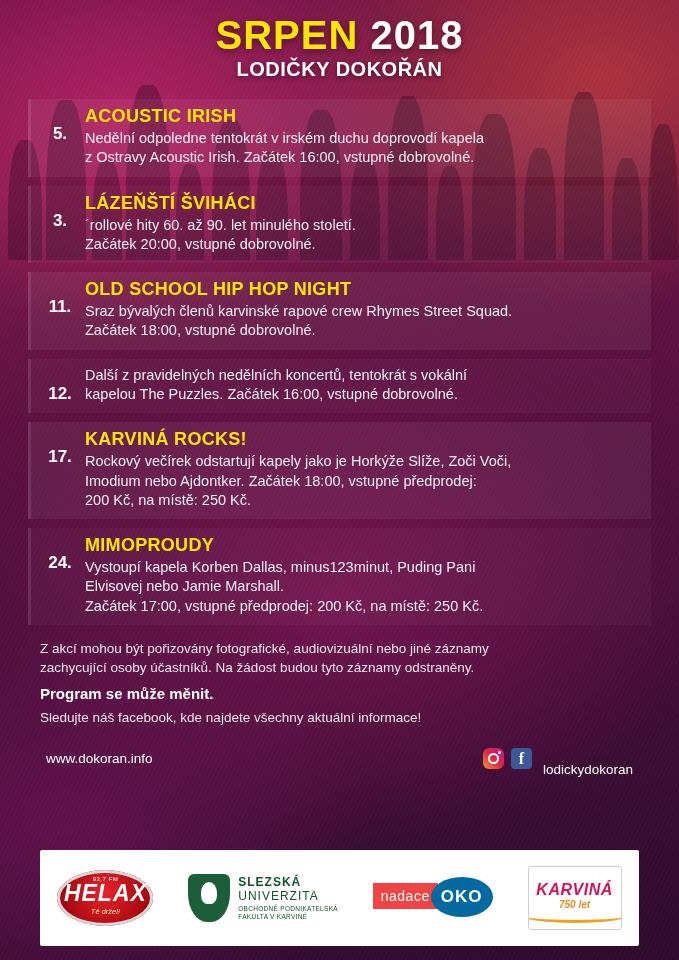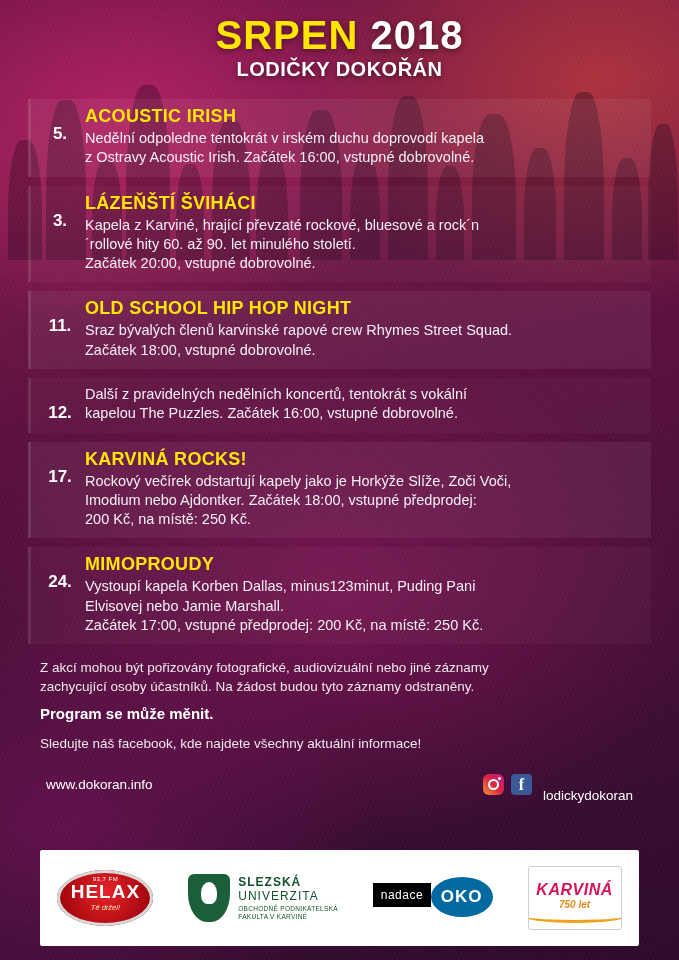--- a/index.html
+++ b/index.html
@@ -121,21 +121,21 @@
   }
   .notes .strong {
     font-weight: bold;
     font-size: 15px;
     display: block;
     margin-top: 6px;
     color: #ffffff;
   }
   .notes .follow {
     display: block;
-    margin-top: 10px;
+    margin-top: 3px;
   }
   .contact {
     position: relative;
     display: flex;
     align-items: center;
     justify-content: space-between;
     margin: 14px 46px 0 46px;
     color: #ffffff;
     font-size: 13.5px;
   }
@@ -200,22 +200,23 @@
     text-align: center;
     position: relative;
     box-shadow: inset 0 0 0 3px #d8d8d8;
   }
   .helax .fm {
     font-size: 6px;
     margin-top: 6px;
     letter-spacing: 0.5px;
   }
   .helax .nm {
-    font-size: 19px;
-    font-weight: bold;
+    font-size: 23px;
+    font-weight: bold;
+    font-style: italic;
     letter-spacing: 1px;
     line-height: 1;
   }
   .helax .sl {
     font-size: 7.5px;
     font-style: italic;
     margin-top: 2px;
     color: #ffe9a8;
   }
   .su { display: flex; align-items: center; gap: 8px; }
@@ -239,23 +240,23 @@
   .su-text .l2 { font-size: 12px; font-weight: normal; color: #14532d; letter-spacing: 1px; }
   .su-text .l3 { font-size: 6.5px; color: #14532d; letter-spacing: 0.3px; margin-top: 2px; }
   .su-text .l4 { font-size: 6.5px; color: #14532d; letter-spacing: 0.3px; }
   .oko {
     width: 120px; height: 42px;
     position: relative;
   }
   .oko .nad {
     position: absolute;
     left: 0; top: 6px;
-    background: #000000;
+    background: #ef4444;
     color: #fff;
-    font-size: 12px;
+    font-size: 14px;
     padding: 5px 8px;
     letter-spacing: 0.5px;
   }
   .oko .eye {
     position: absolute;
     right: 0; top: 0;
     width: 62px; height: 40px;
     border-radius: 50%;
     background: #0369a1;
     color: #fff;
@@ -336,21 +337,20 @@
         <div class="ev-title">ACOUSTIC IRISH</div>
         <div class="ev-line">Nedělní odpoledne tentokrát v irském duchu doprovodí kapela</div>
         <div class="ev-line">z Ostravy Acoustic Irish. Začátek 16:00, vstupné dobrovolné.</div>
       </div>
     </div>
 
     <div class="event alt">
       <div class="day">3.</div>
       <div class="ev-body">
         <div class="ev-title">LÁZEŇŠTÍ ŠVIHÁCI</div>
-        <div class="ev-line">Kapela z Karviné, hrající převzaté rockové, bluesové a rock´n</div>
         <div class="ev-line">´rollové hity 60. až 90. let minulého století.</div>
         <div class="ev-line">Začátek 20:00, vstupné dobrovolné.</div>
       </div>
     </div>
 
     <div class="event">
       <div class="day">11.</div>
       <div class="ev-body">
         <div class="ev-title">OLD SCHOOL HIP HOP NIGHT</div>
         <div class="ev-line">Sraz bývalých členů karvinské rapové crew Rhymes Street Squad.</div>

